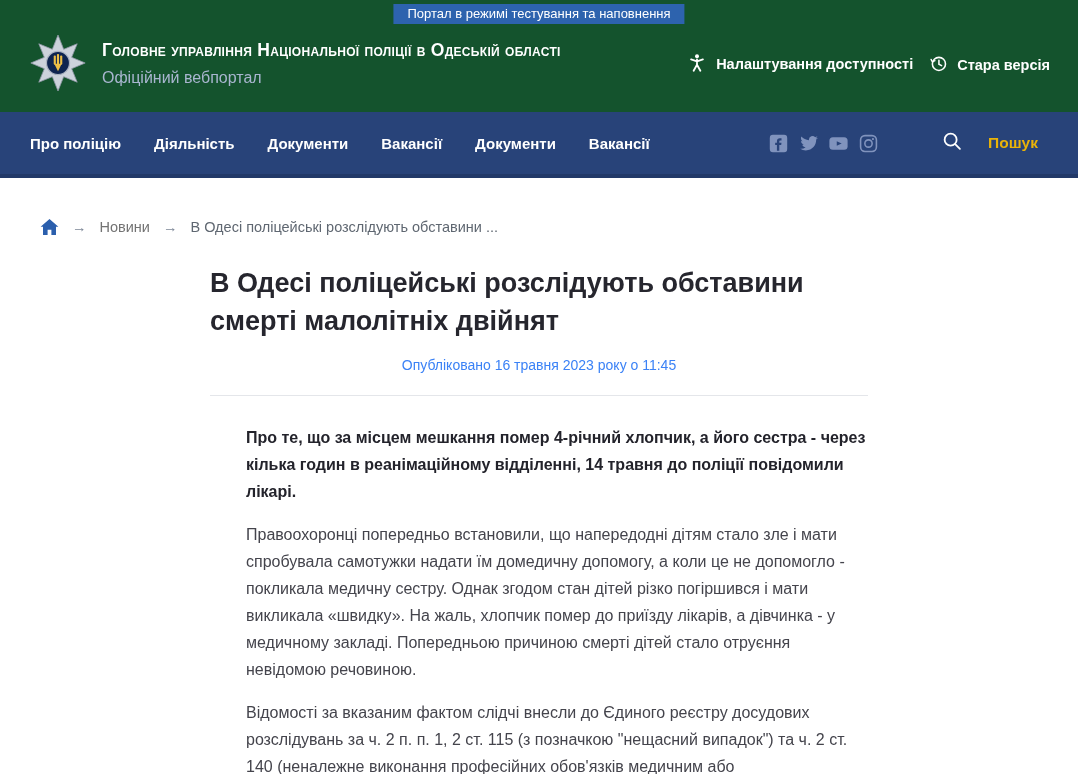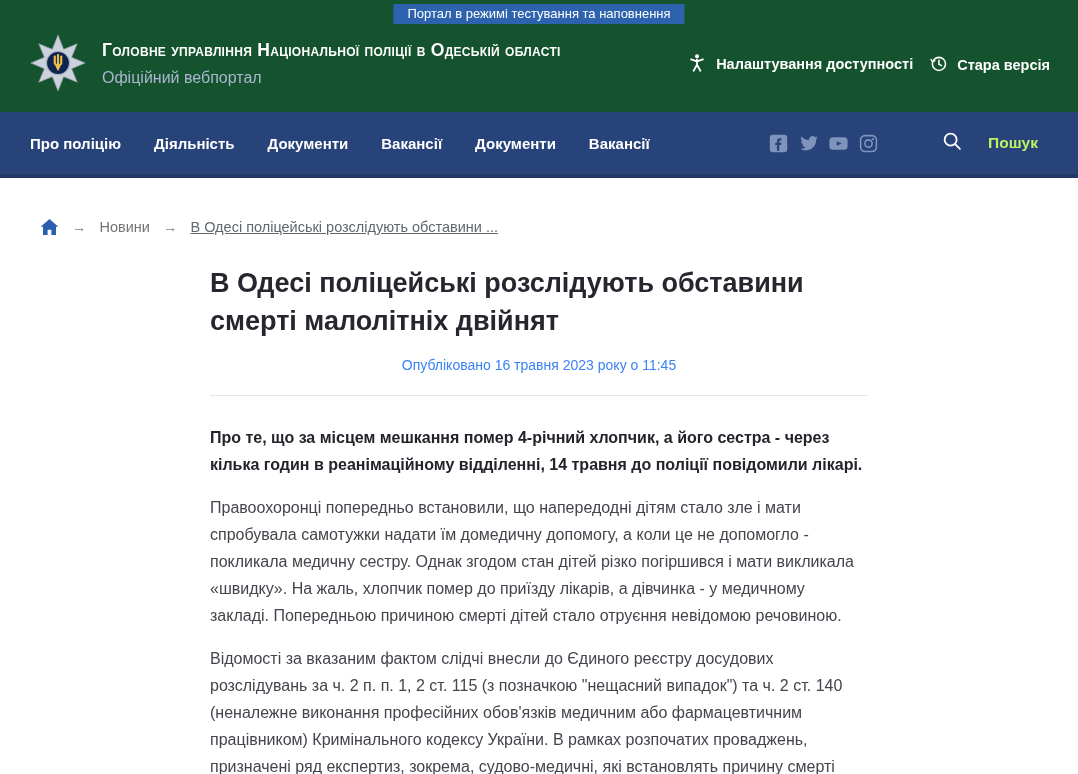--- a/index.html
+++ b/index.html
@@ -25,39 +25,39 @@
 
   
   .nav { height:66px; background:#284379; border-bottom:4px solid #223968;
          display:flex; align-items:center; padding:0 30px; }
   .nav-item { color:#ffffff; font-size:15px; font-weight:bold;
               margin-right:33px; cursor:pointer; white-space:nowrap; }
   .socials { margin-left:auto; display:flex; align-items:center; gap:11px;
              color:#8093bd; }
   .social-icon { width:19px; height:19px; cursor:pointer; display:block; }
   .search { display:flex; align-items:center; gap:26px; margin-left:64px;
-            margin-right:10px; color:#bef264; font-size:15.5px;
+            margin-right:10px; color:#eab308; font-size:15.5px;
             font-weight:bold; cursor:pointer; }
 
   
   .breadcrumb { display:flex; align-items:center; gap:13px;
                 padding:40px 0 0 40px; font-size:14.5px; }
   .crumb-sep { color:#7d8797; }
   .crumb-link { color:#737373; cursor:pointer; }
-  .crumb-current { color:#5f6771;text-decoration:underline; }
+  .crumb-current { color:#5f6771; }
 
   
   .article { width:658px; margin:28px auto 0; }
   .article-title { font-size:27px; font-weight:600; color:#26262e;
                    text-align:left; line-height:38px; }
   .article-date { margin-top:17px; text-align:center; color:#3b82f6;
                   font-size:14px; }
   .divider { border:none; border-top:1px solid #e4e6ea; margin-top:22px; }
   .article p { font-size:16px; line-height:27px; color:#44444c;
-               margin-top:16px; }
+               margin-top:16px;margin-left:36px; }
   .article p.lead { font-weight:bold; color:#23232b; margin-top:28px; }
 </style>
 </head>
 <body>
 
 <div class="header">
   <div class="test-badge">Портал в режимі тестування та наповнення</div>
 
   <div class="header-inner">
     <svg class="logo" viewBox="-2 0 68 70">

